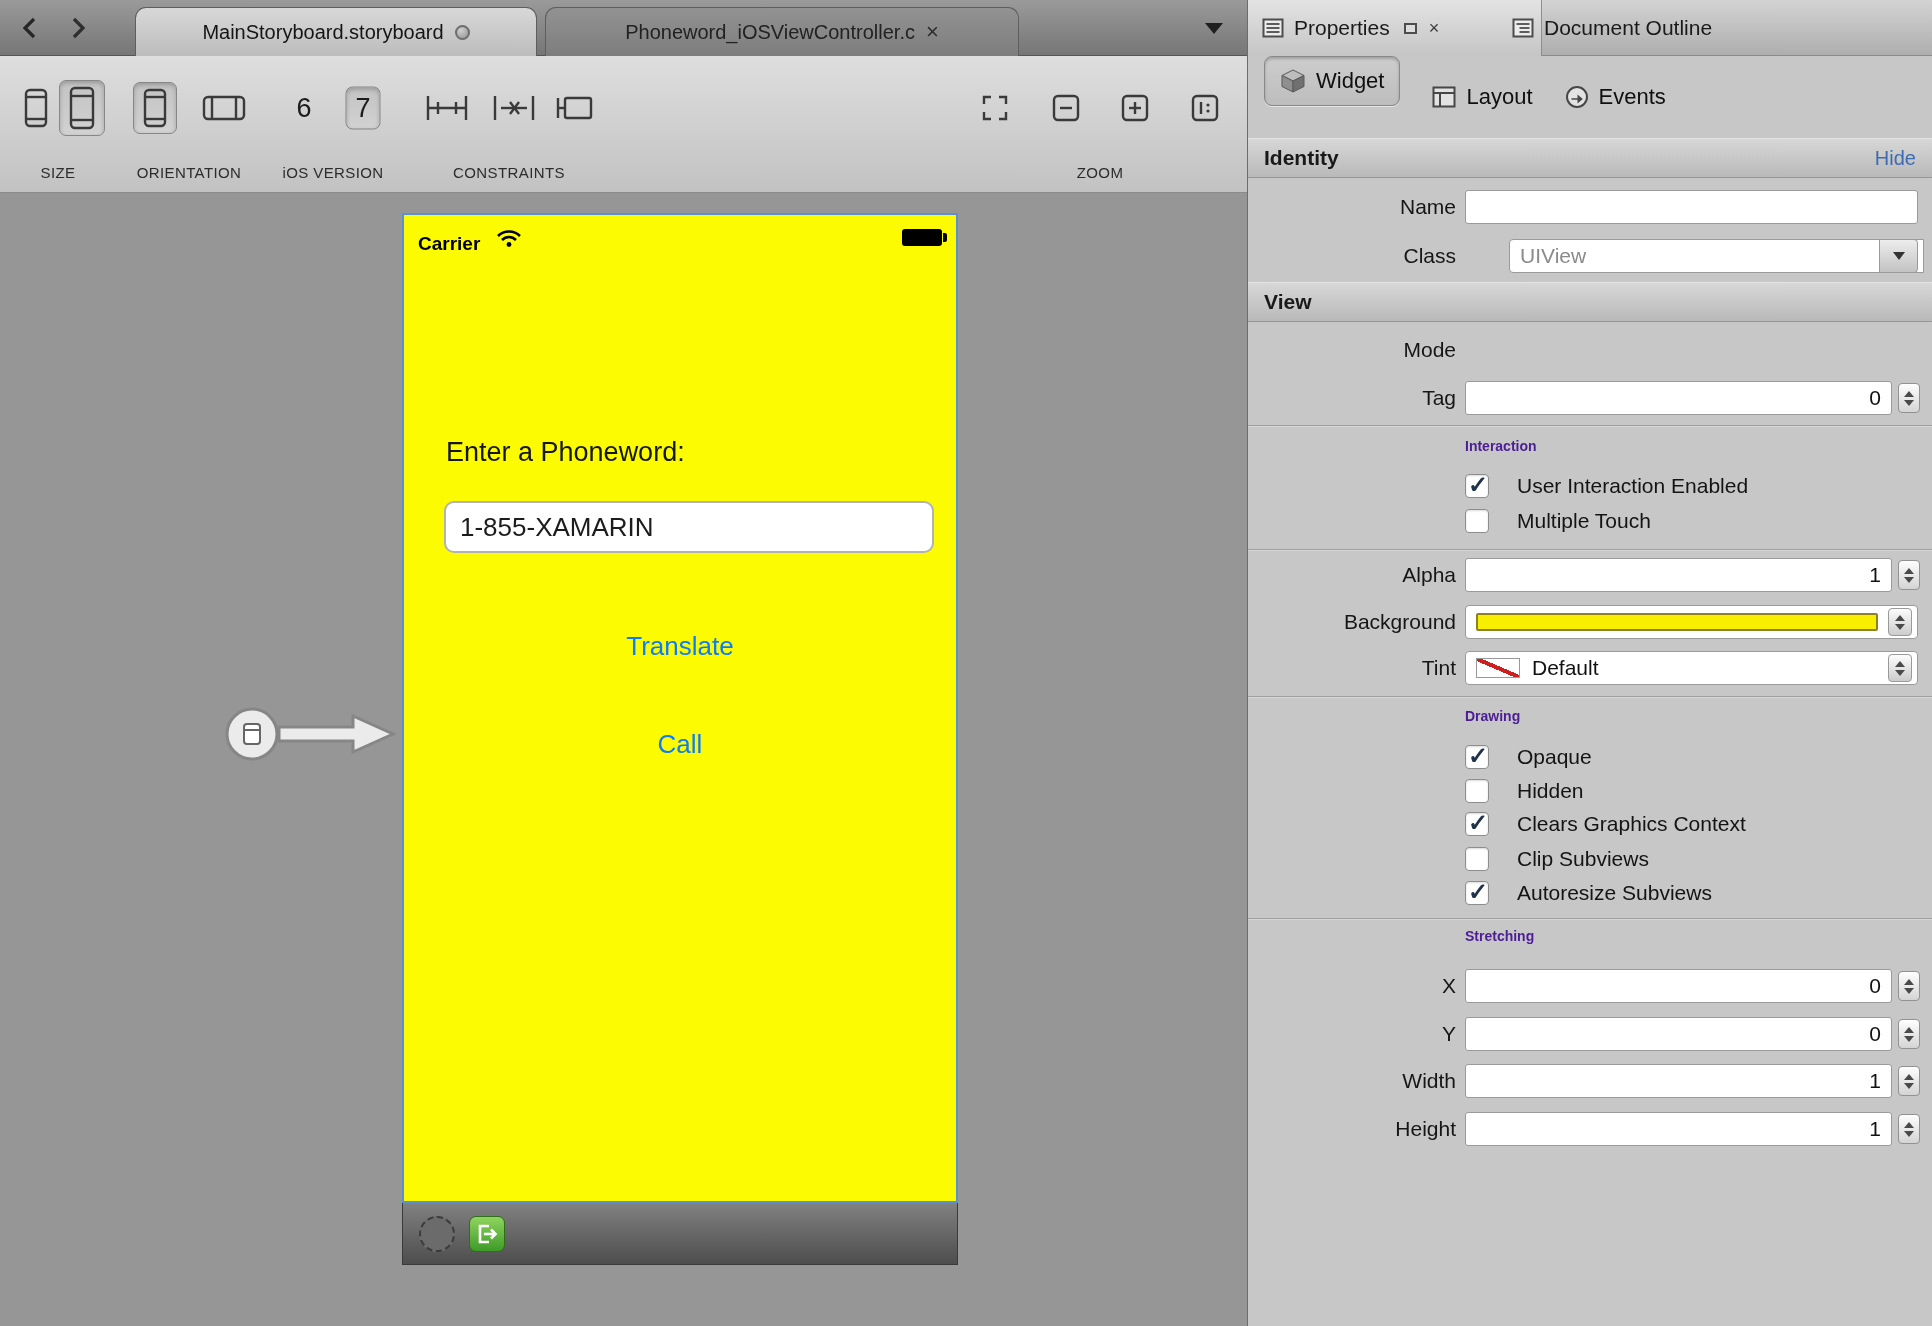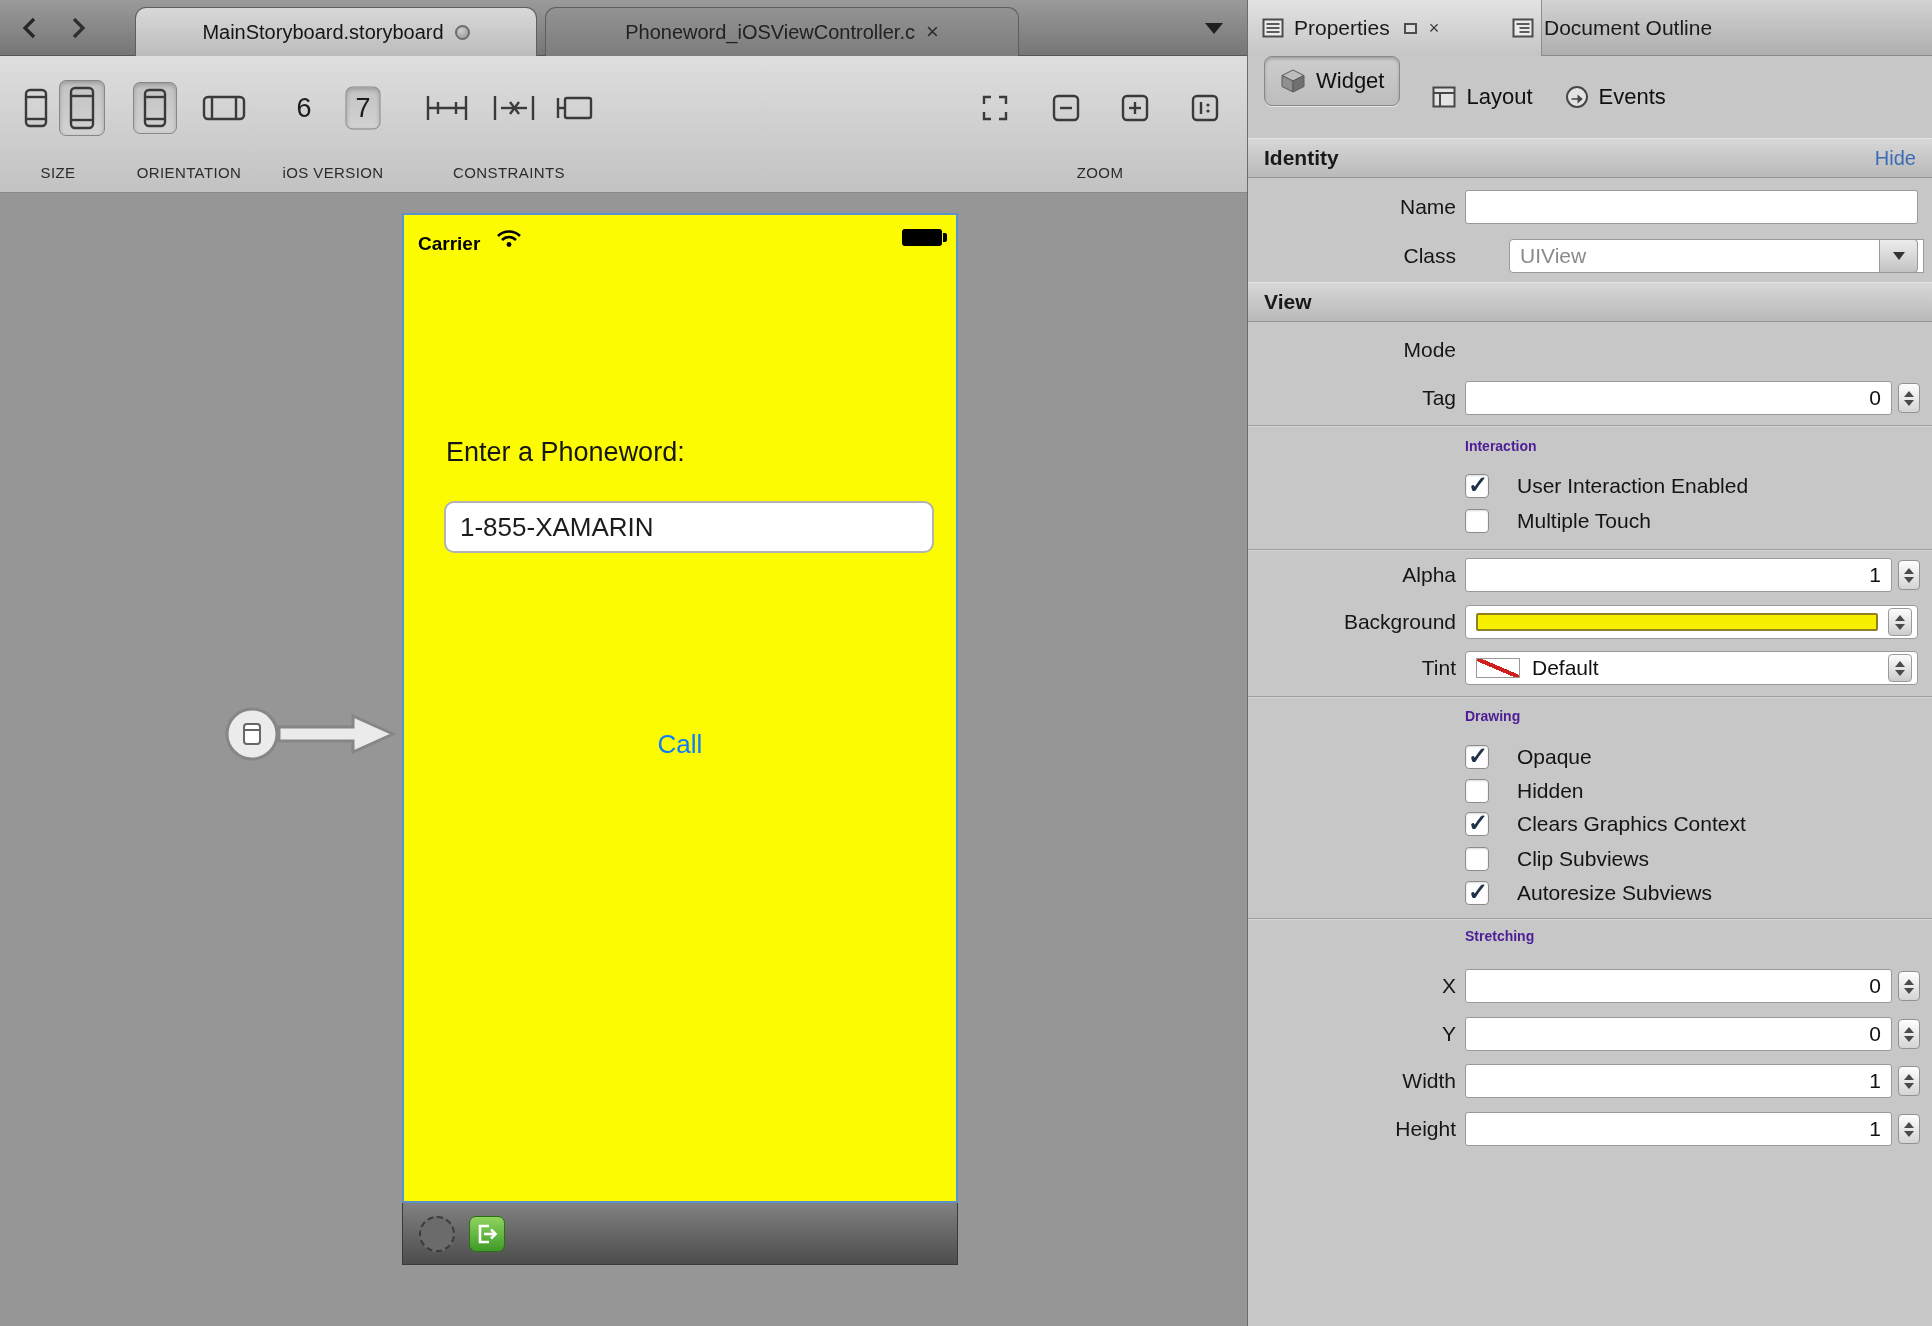--- a/index.html
+++ b/index.html
@@ -266,20 +266,21 @@
             <path d="M2 9 C8 3, 18 3, 24 9" fill="none" stroke="#000" stroke-width="2.6"></path>
             <path d="M6 13 C10 9, 16 9, 20 13" fill="none" stroke="#000" stroke-width="2.6"></path>
             <circle cx="13" cy="17.5" r="2.4" fill="#000"></circle>
           </svg>
           <div class="battery"></div>
         </div>
         <div class="phoneword-label">Enter a Phoneword:</div>
         <div class="phone-field">
           <span>1-855-XAMARIN</span>
         </div>
+        <div class="ios-btn btn-translate">Translate</div>
         <div class="ios-btn btn-call">Call</div>
       </div>
       <div class="vc-bar">
         <div class="fr-icon"></div>
         <div class="exit-icon">
           <svg width="22" height="22" viewBox="0 0 22 22">
             <path d="M13 3 H4 V19 H13" fill="none" stroke="#fff" stroke-width="2.6"></path>
             <line x1="8" y1="11" x2="19" y2="11" stroke="#fff" stroke-width="2.6"></line>
             <path d="M15 6.5 L19.5 11 L15 15.5" fill="none" stroke="#fff" stroke-width="2.6"></path>
           </svg>

